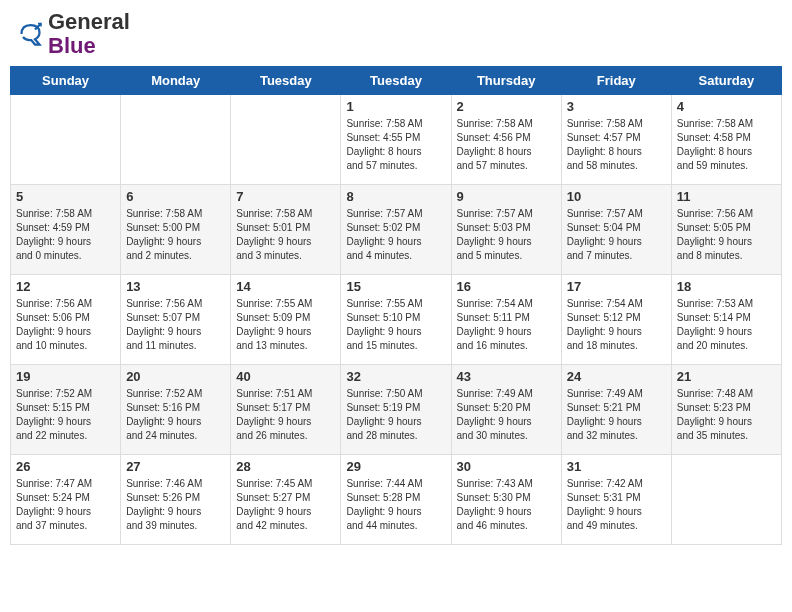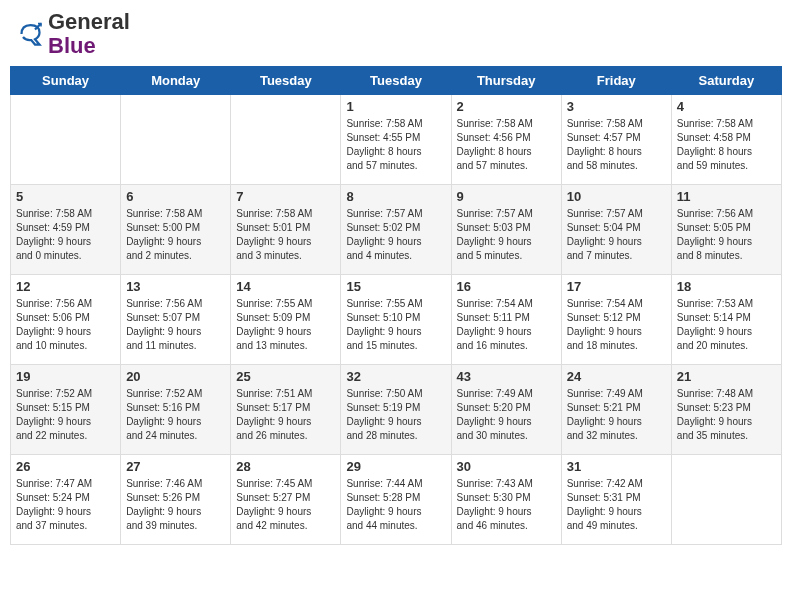--- a/index.html
+++ b/index.html
@@ -200,21 +200,21 @@
       <tr>
         <td>
           <div class="day-num">19</div>
           <div class="day-info">Sunrise: 7:52 AM<br>Sunset: 5:15 PM<br>Daylight: 9 hours<br>and 22 minutes.</div>
         </td>
         <td>
           <div class="day-num">20</div>
           <div class="day-info">Sunrise: 7:52 AM<br>Sunset: 5:16 PM<br>Daylight: 9 hours<br>and 24 minutes.</div>
         </td>
         <td>
-          <div class="day-num">25</div>
+          <div class="day-num">40</div>
           <div class="day-info">Sunrise: 7:51 AM<br>Sunset: 5:17 PM<br>Daylight: 9 hours<br>and 26 minutes.</div>
         </td>
         <td>
           <div class="day-num">32</div>
           <div class="day-info">Sunrise: 7:50 AM<br>Sunset: 5:19 PM<br>Daylight: 9 hours<br>and 28 minutes.</div>
         </td>
         <td>
           <div class="day-num">43</div>
           <div class="day-info">Sunrise: 7:49 AM<br>Sunset: 5:20 PM<br>Daylight: 9 hours<br>and 30 minutes.</div>
         </td>

